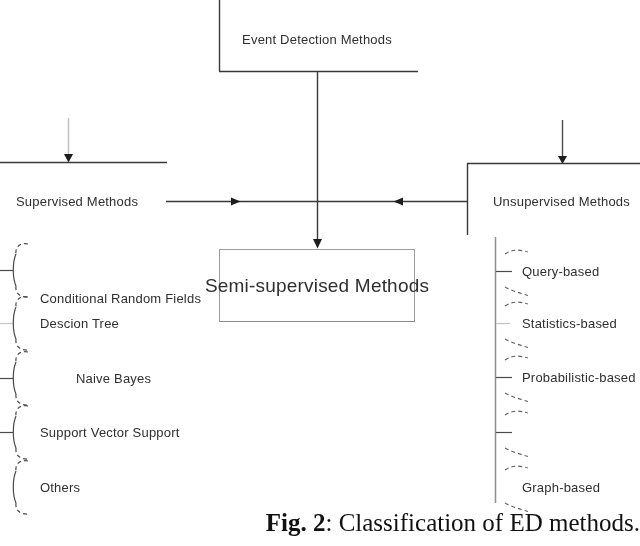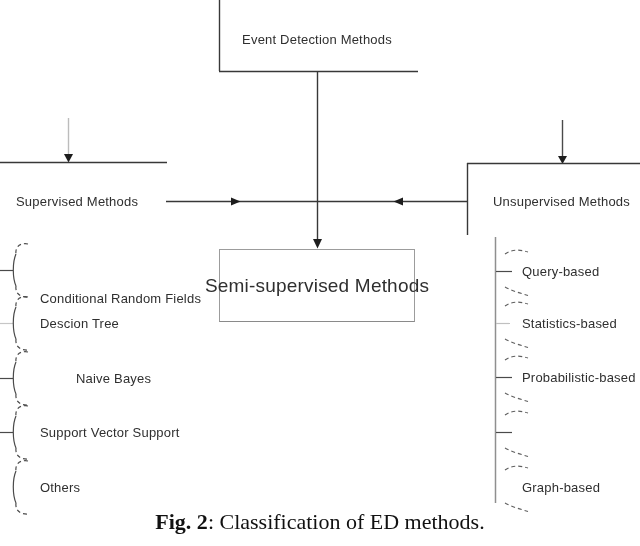--- a/index.html
+++ b/index.html
@@ -14,22 +14,22 @@
     letter-spacing:0.2px;transform:translateY(-50%);
   }
   .lbl.centered{transform:translate(-50%,-50%);}
   .semi-box{
     position:absolute;left:219px;top:249px;width:196px;height:73px;
     border:1px solid #9c9c9c;border-bottom-color:#8a8a8a;background:#ffffff;
     display:flex;align-items:center;justify-content:center;box-sizing:border-box;
   }
   .semi-box span{font-size:19px;color:#2f2f2f;letter-spacing:0.2px;white-space:nowrap;}
   .caption{
-    position:absolute;left:0;top:509px;width:640px;text-align:center;
-    font-family:"Liberation Serif", serif;font-size:22px;color:#111111;white-space:nowrap;
+    position:absolute;left:0;top:509px;width:640px;text-align:right;
+    font-family:"Liberation Serif", serif;font-size:25px;color:#111111;white-space:nowrap;
   }
   .caption .tag{font-weight:bold;}
 </style>
 </head>
 <body>
 
 <div class="canvas">
 
   <svg class="wires" viewBox="0 0 640 546">
     <defs>

